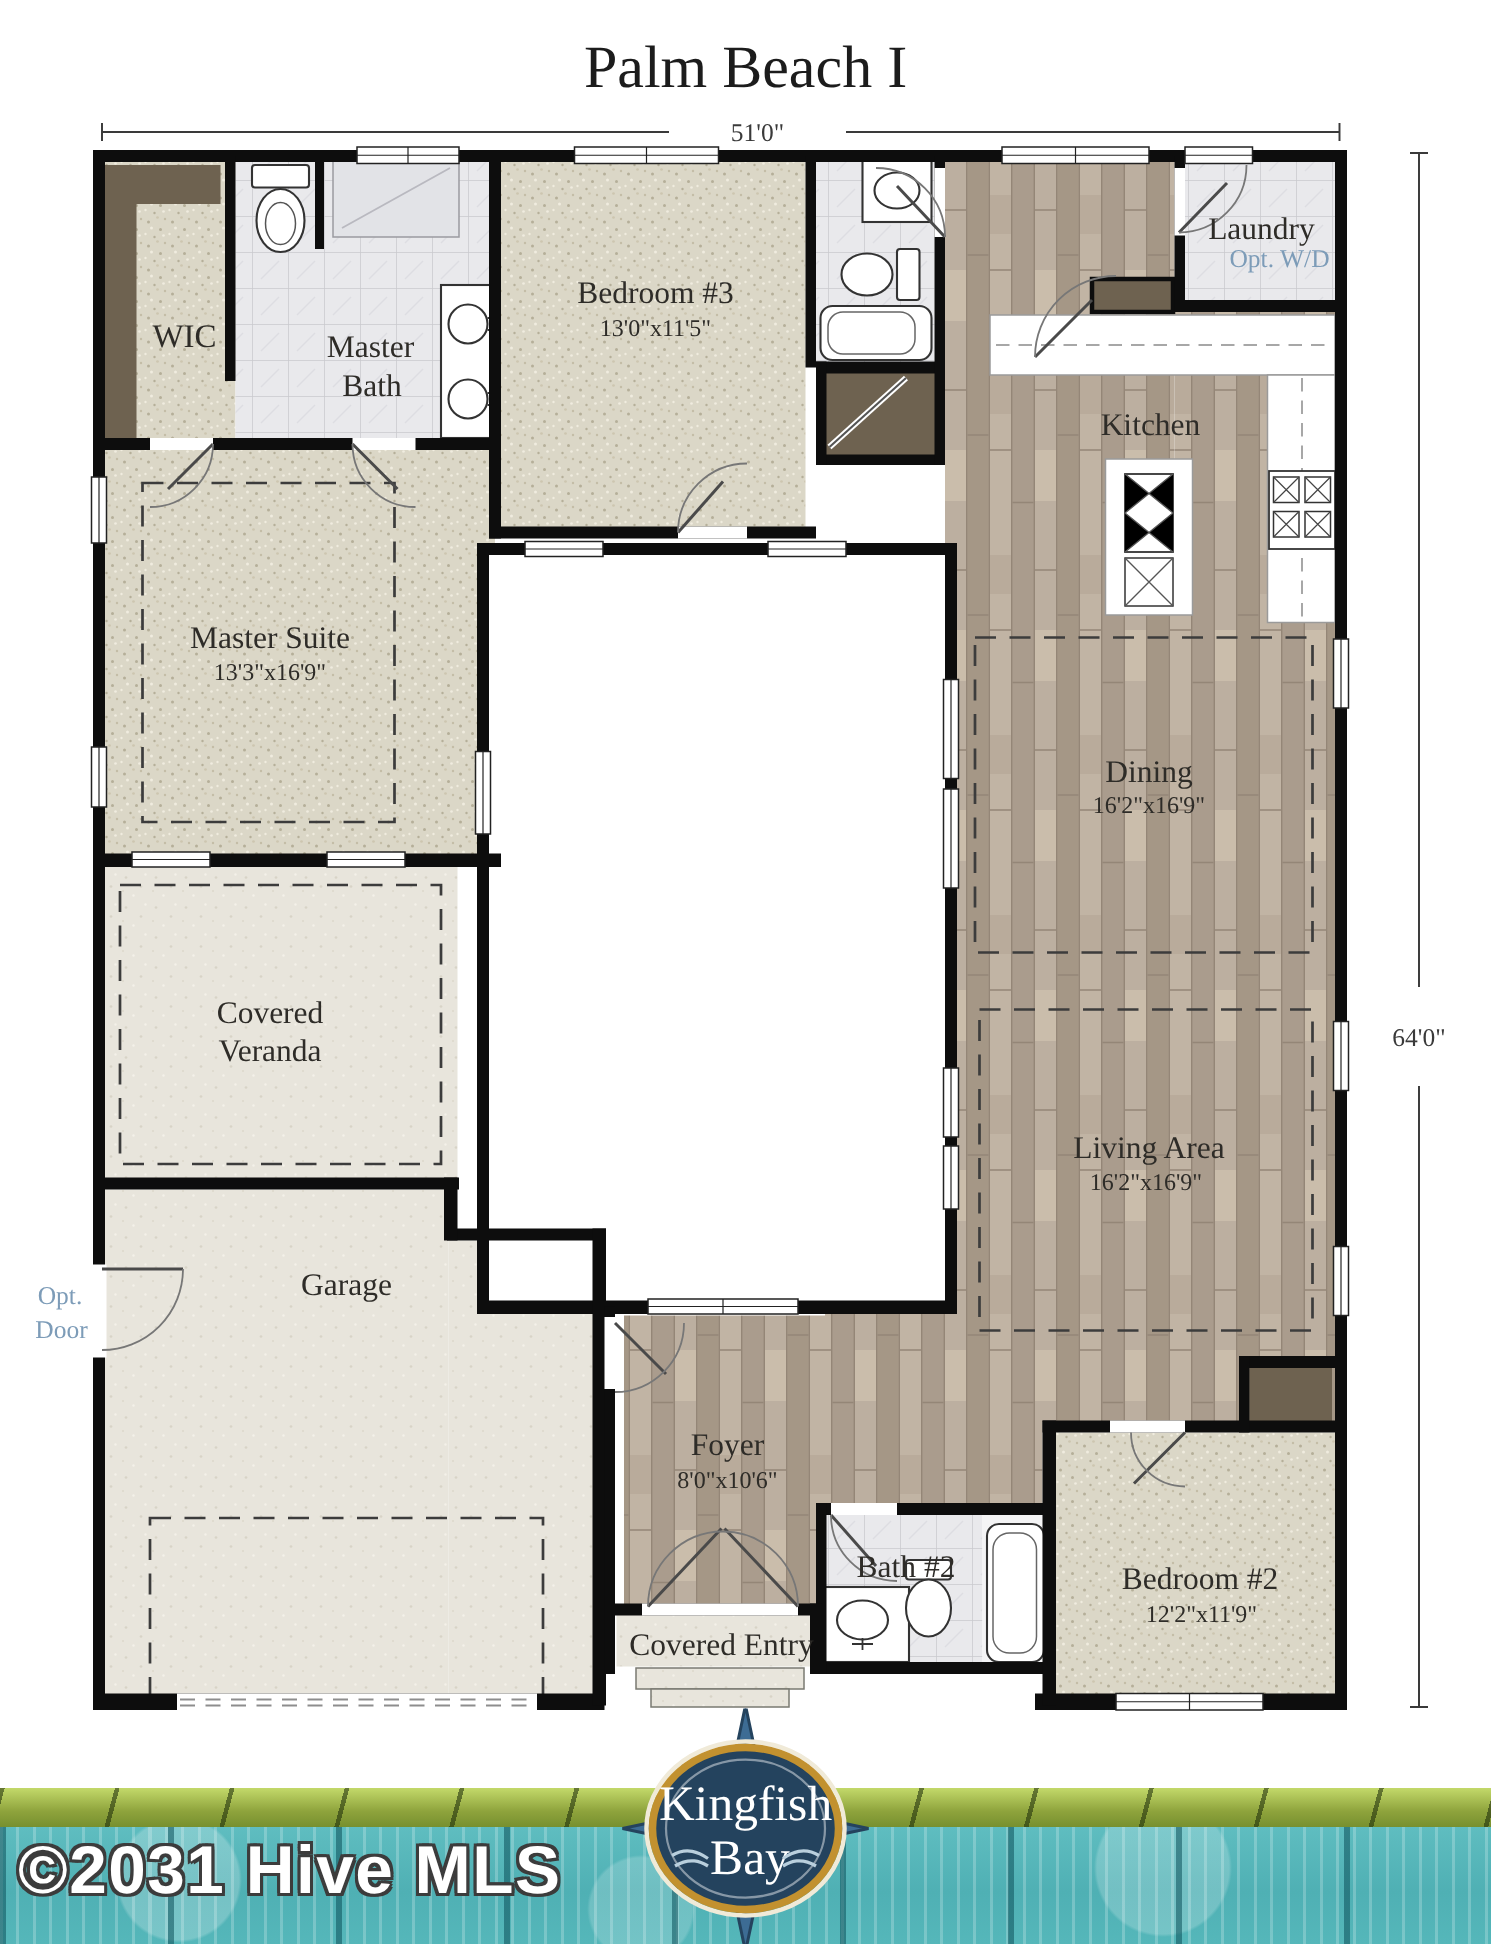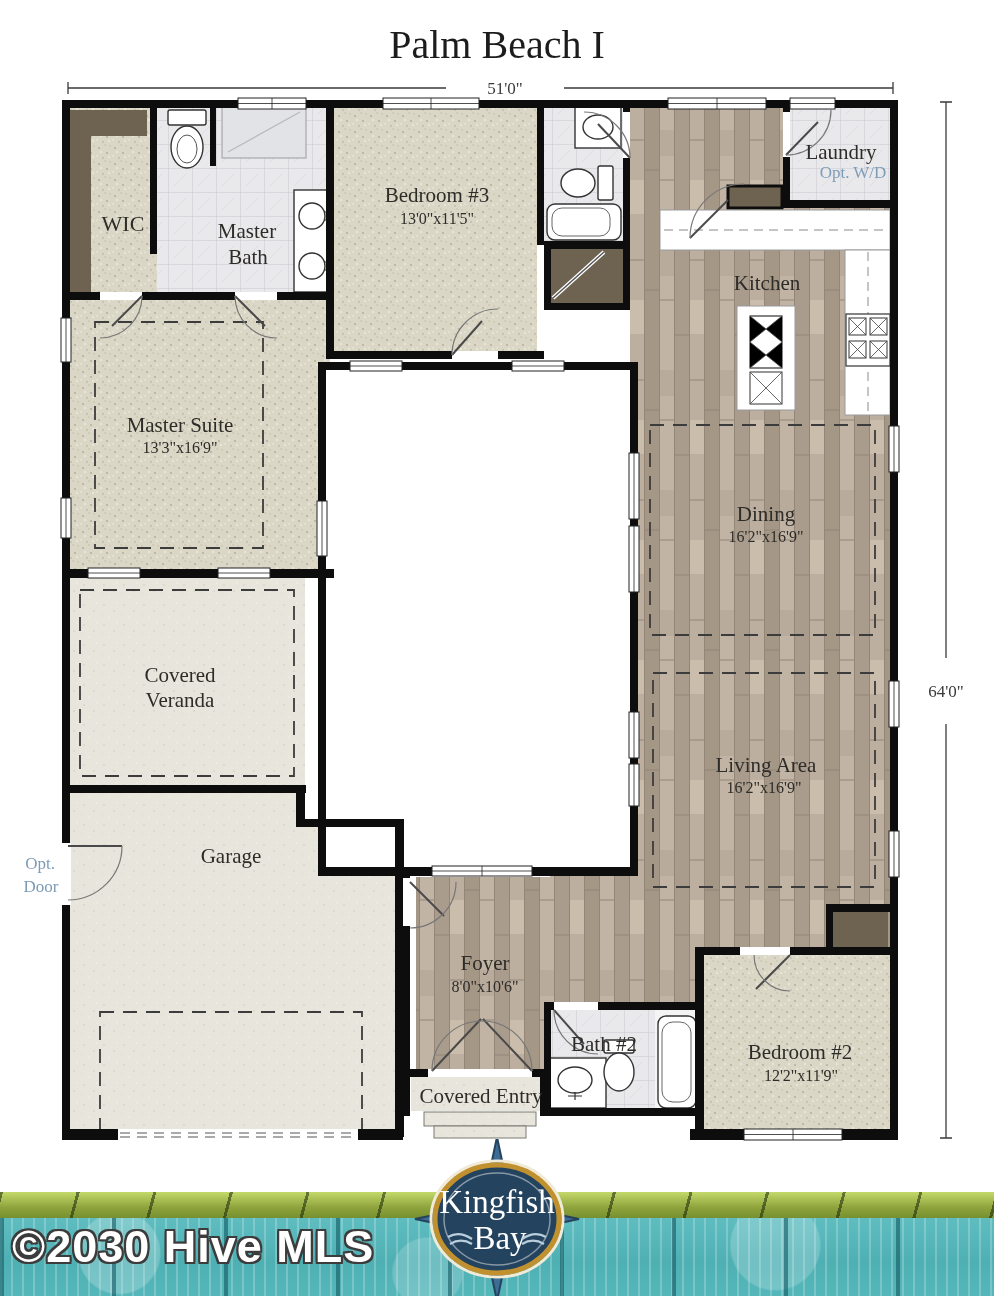--- a/index.html
+++ b/index.html
@@ -347,21 +347,21 @@
     <text class="lbl" x="481" y="1103" text-anchor="middle">Covered Entry</text>
     <text class="lbl" x="604" y="1051" text-anchor="middle">Bath #2</text>
     <text class="lbl" x="800" y="1059" text-anchor="middle">Bedroom #2</text>
     <text class="sz" x="801" y="1081" text-anchor="middle">12'2"x11'9"</text>
   </g>
 </svg>
 
 <div id="banner">
   <div class="green"></div>
   <div class="planks"></div>
-  <div id="copyright">©2030 Hive MLS</div>
+  <div id="copyright">©2031 Hive MLS</div>
   <svg id="logo" width="180" height="170" viewBox="0 0 180 170">
     <polygon points="85,-2 96.5,52.3 126,39 112.7,68.5 167,80 112.7,91.5 126,121 96.5,107.7 85,162 73.5,107.7 44,121 57.3,91.5 3,80 57.3,68.5 44,39 73.5,52.3" fill="#3d6c94" stroke="#24435e" stroke-width="2"></polygon>
     <ellipse cx="85" cy="80" rx="66" ry="58" fill="none" stroke="#f0ead8" stroke-width="3"></ellipse>
     <ellipse cx="85" cy="80" rx="62" ry="54" fill="#24435e" stroke="#c2912f" stroke-width="5"></ellipse>
     <ellipse cx="85" cy="80" rx="53" ry="46" fill="none" stroke="rgba(255,255,255,0.45)" stroke-width="1.5"></ellipse>
     <text class="logo-text" x="85" y="74" text-anchor="middle">Kingfish</text>
     <text class="logo-text" x="88" y="110" text-anchor="middle">Bay</text>
     <path d="M36 98 C46 92 54 96 60 100 M38 105 C48 99 55 102 60 105" stroke="#b9cfdd" stroke-width="2.2" fill="none"></path>
     <path d="M134 98 C124 92 116 96 110 100 M132 105 C122 99 115 102 110 105" stroke="#b9cfdd" stroke-width="2.2" fill="none"></path>
   </svg>

